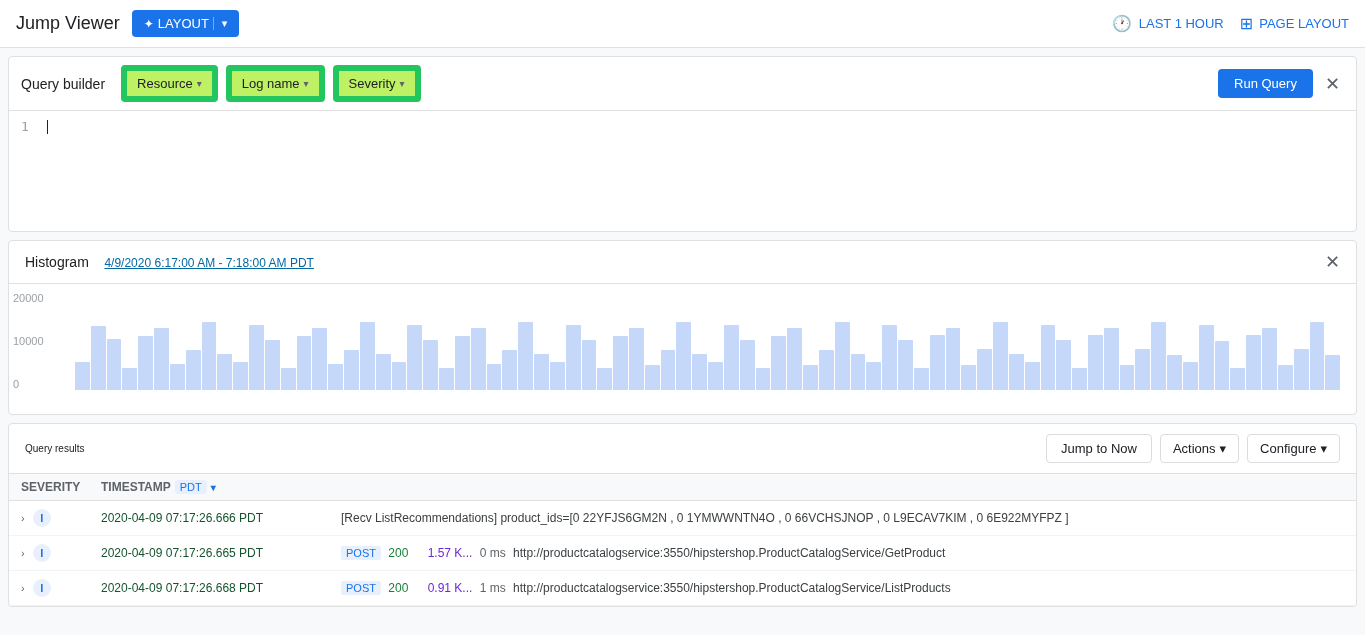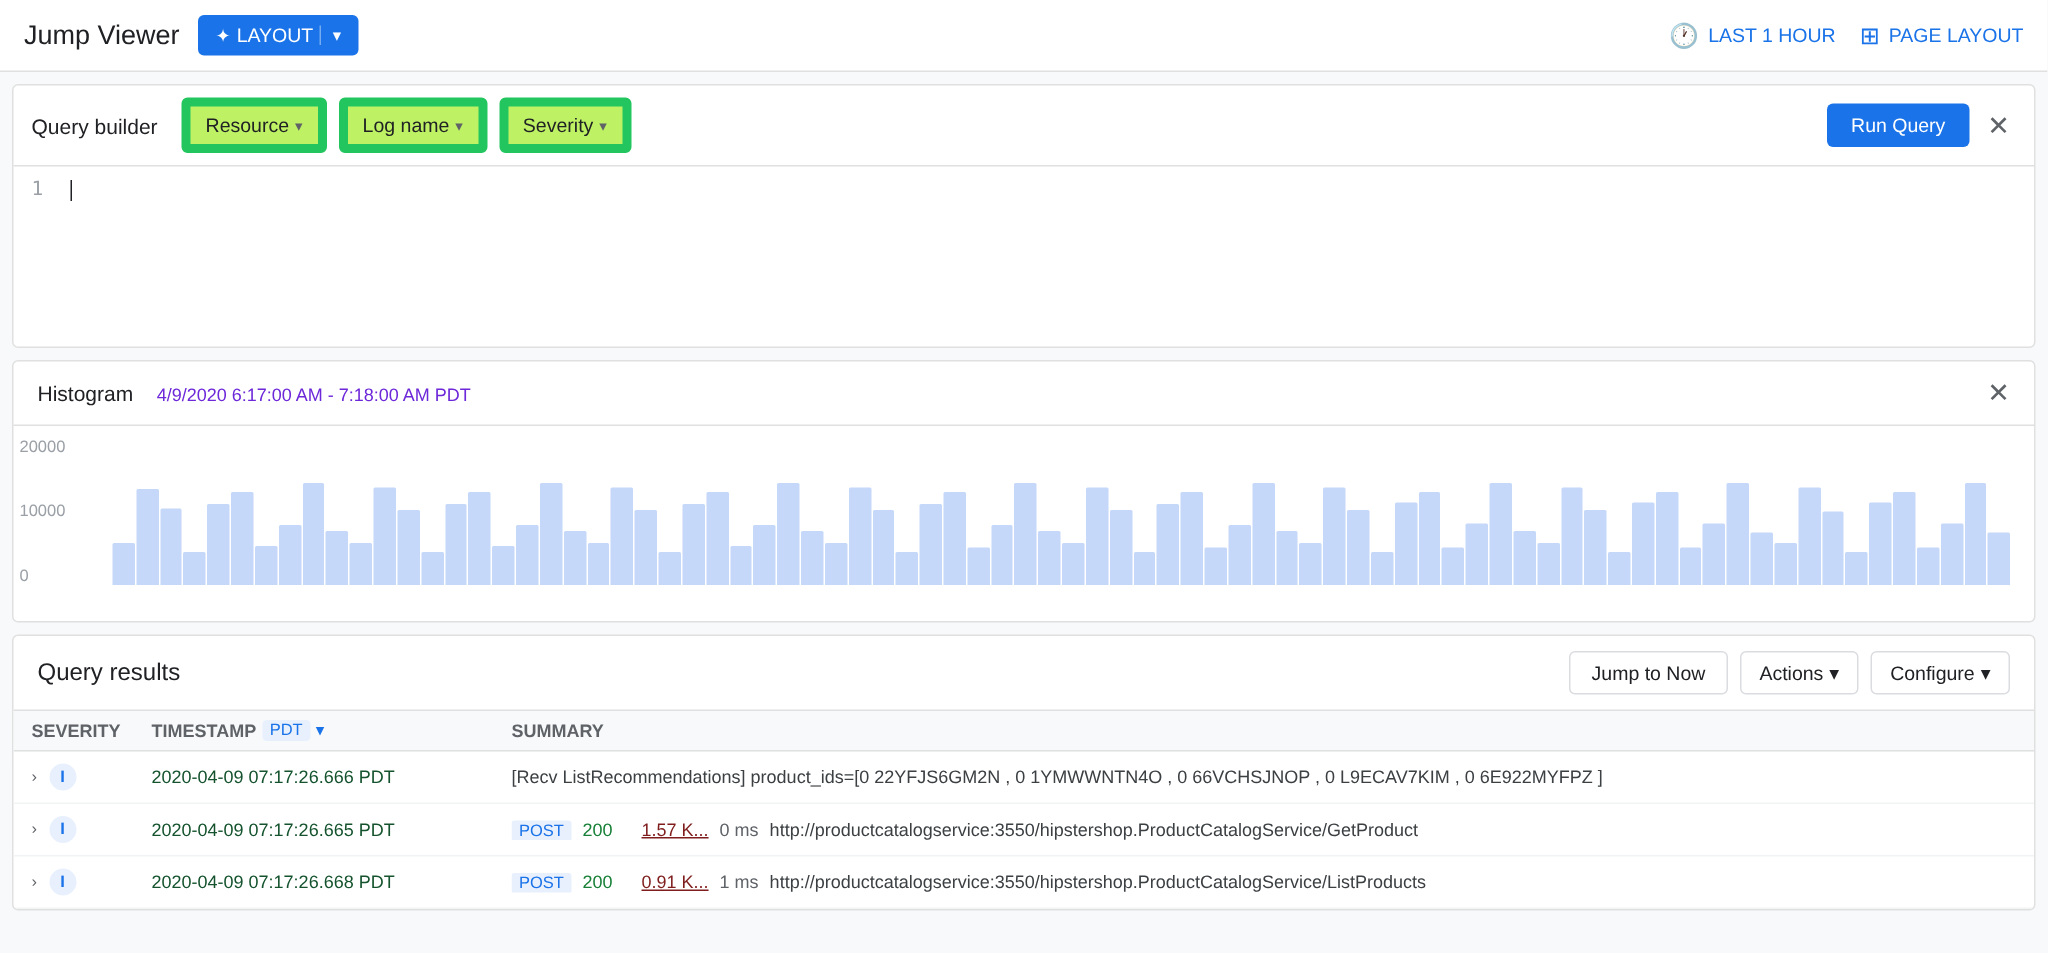--- a/index.html
+++ b/index.html
@@ -64,21 +64,21 @@
     
     .histogram-panel {
       background: #fff; margin: 0 8px 8px; border-radius: 4px;
       border: 1px solid #e0e0e0;
     }
     .histogram-header {
       display: flex; align-items: center; justify-content: space-between;
       padding: 10px 16px; border-bottom: 1px solid #e0e0e0;
     }
     .histogram-title { font-size: 14px; font-weight: 500; }
-    .histogram-range { font-size: 12px; color: #6d28d9; margin-left: 12px; }
+    .histogram-range { font-size: 12px; color: #0369a1; margin-left: 12px; text-decoration: underline; }
     .histogram-close { background: none; border: none; color: #5f6368; cursor: pointer; font-size: 18px; }
     .histogram-chart {
       padding: 8px 16px 4px; position: relative; height: 130px;
     }
     .y-axis {
       position: absolute; left: 0; top: 8px; bottom: 24px;
       display: flex; flex-direction: column; justify-content: space-between;
       padding: 0 4px; font-size: 11px; color: #9aa0a6; width: 50px;
     }
     .bars-area {
@@ -95,21 +95,21 @@
 
     
     .results-panel {
       background: #fff; margin: 0 8px 8px; border-radius: 4px;
       border: 1px solid #e0e0e0; overflow: hidden;
     }
     .results-header {
       display: flex; align-items: center; padding: 10px 16px;
       border-bottom: 1px solid #e0e0e0; gap: 8px;
     }
-    .results-title { font-size: 16px; font-weight: 500; }
+    .results-title { font-size: 10px; font-weight: 500; }
     .results-actions { margin-left: auto; display: flex; align-items: center; gap: 8px; }
     .jump-btn {
       border: 1px solid #dadce0; border-radius: 4px; padding: 6px 14px;
       font-size: 13px; color: #202124; background: #fff; cursor: pointer;
     }
     .actions-btn, .configure-btn {
       display: flex; align-items: center; gap: 4px;
       border: 1px solid #dadce0; border-radius: 4px; padding: 6px 12px;
       font-size: 13px; color: #202124; background: #fff; cursor: pointer;
     }
@@ -137,21 +137,21 @@
       display: inline-flex; align-items: center; justify-content: center;
       width: 18px; height: 18px; border-radius: 50%;
       background: #e8f0fe; color: #1a73e8; font-weight: bold; font-size: 11px;
       margin-left: 4px;
     }
     .severity-cell { display: flex; align-items: center; gap: 4px; }
     .timestamp-cell { color: #14532d; }
     .summary-cell { color: #3c4043; overflow: hidden; text-overflow: ellipsis; white-space: nowrap; }
     .method-badge { background: #e8f0fe; color: #1a73e8; border-radius: 2px; padding: 1px 5px; font-size: 11px; margin-right: 4px; text-align: right; }
     .status-200 { color: #188038; font-weight: 500; margin-right: 16px; }
-    .size-val { color: #7f1d1d; margin-right: 4px; text-decoration: underline; }
+    .size-val { color: #6d28d9; margin-right: 4px; }
     .ms-val { color: #5f6368; margin-right: 4px; }
     .url-text { color: #3c4043; }
   </style>
 </head>
 <body>
 
 <div class="top-bar">
   <div class="top-bar-left">
     <span class="app-title">Jump Viewer</span>
     <button class="preview-btn">
@@ -313,21 +313,20 @@
     </div>
   </div>
   <div class="table-header">
     <span>SEVERITY</span>
     <div class="th-timestamp">
       <span>TIMESTAMP</span>
       <span class="pdt-badge">PDT</span>
       <span class="pdt-caret">▾</span>
     </div>
     <span></span>
-    <span>SUMMARY</span>
   </div>
 
   <div class="table-row">
     <div class="severity-cell">
       <span class="expand-icon">›</span>
       <span class="severity-icon">I</span>
     </div>
     <span class="timestamp-cell">2020-04-09 07:17:26.666 PDT</span>
     <span></span>
     <span class="summary-cell">[Recv ListRecommendations] product_ids=[0 22YFJS6GM2N , 0 1YMWWNTN4O , 0 66VCHSJNOP , 0 L9ECAV7KIM , 0 6E922MYFPZ ]</span>

